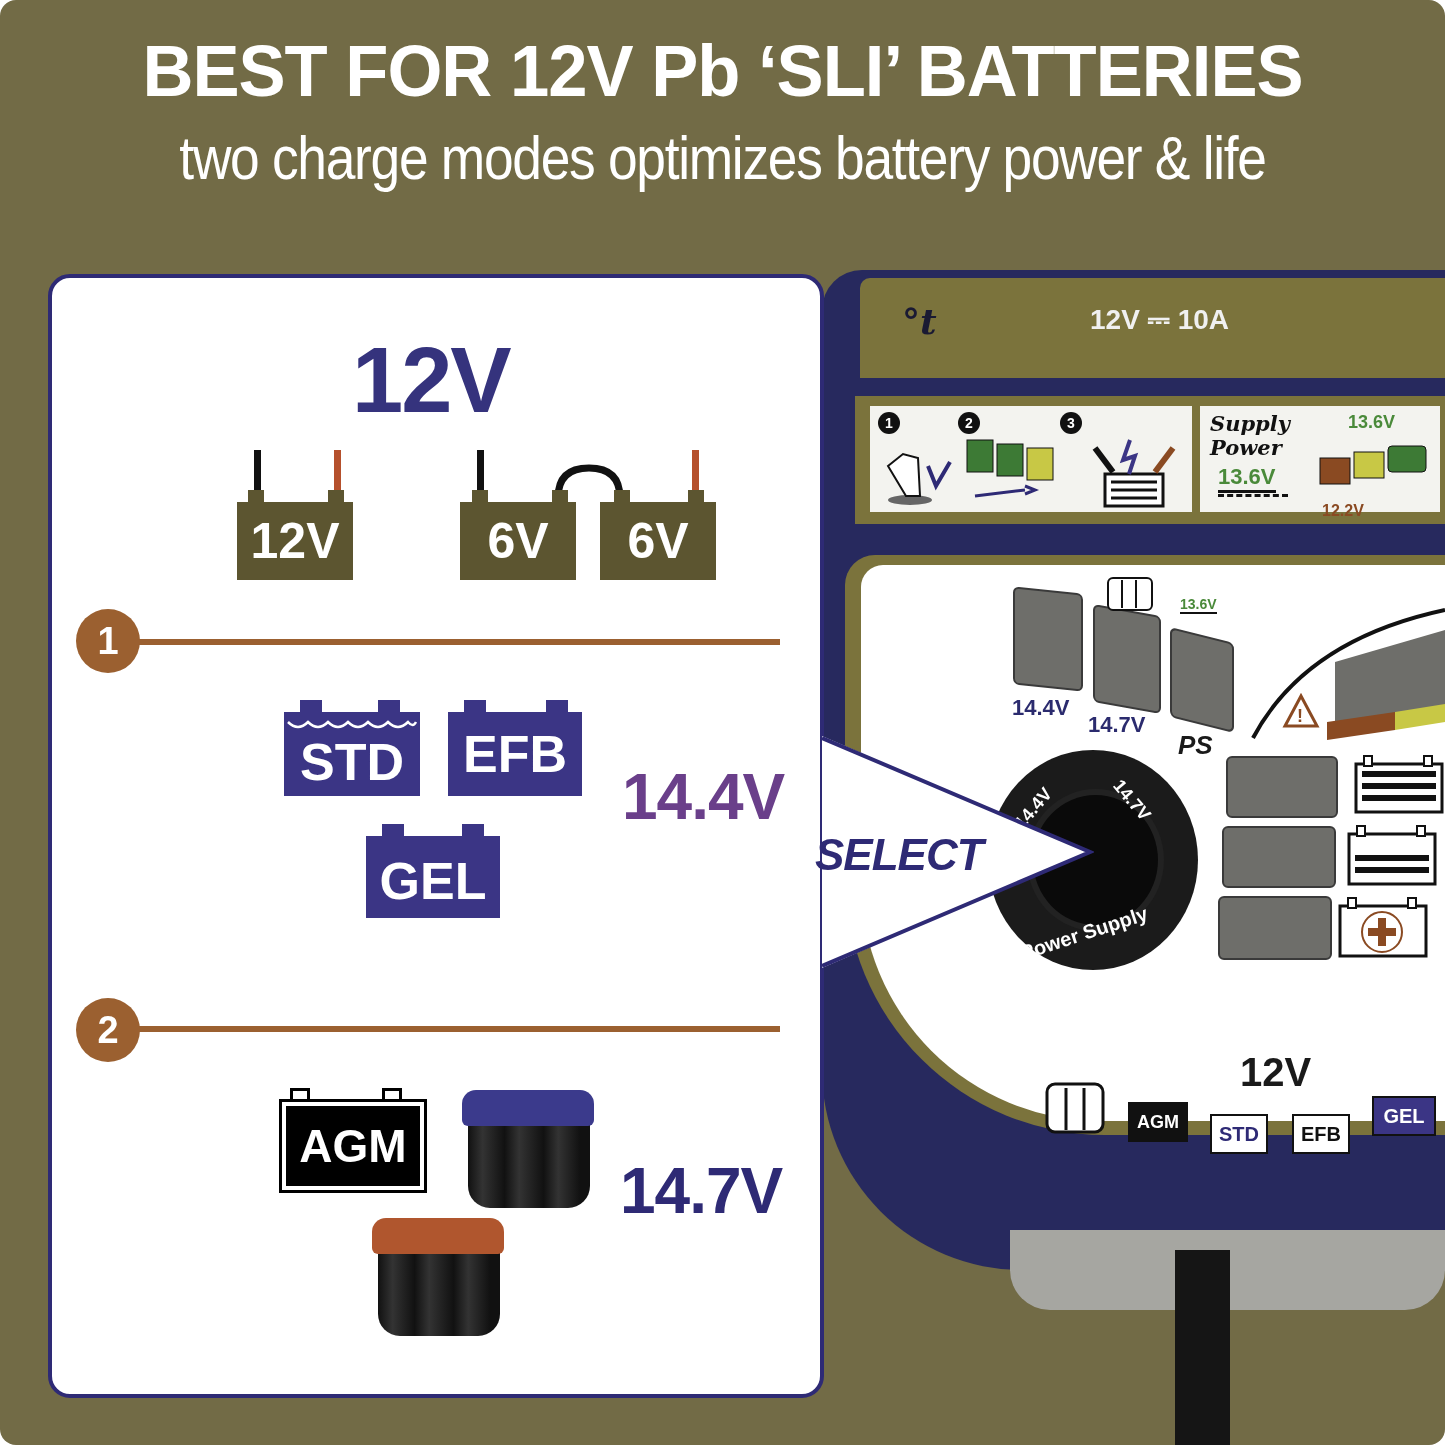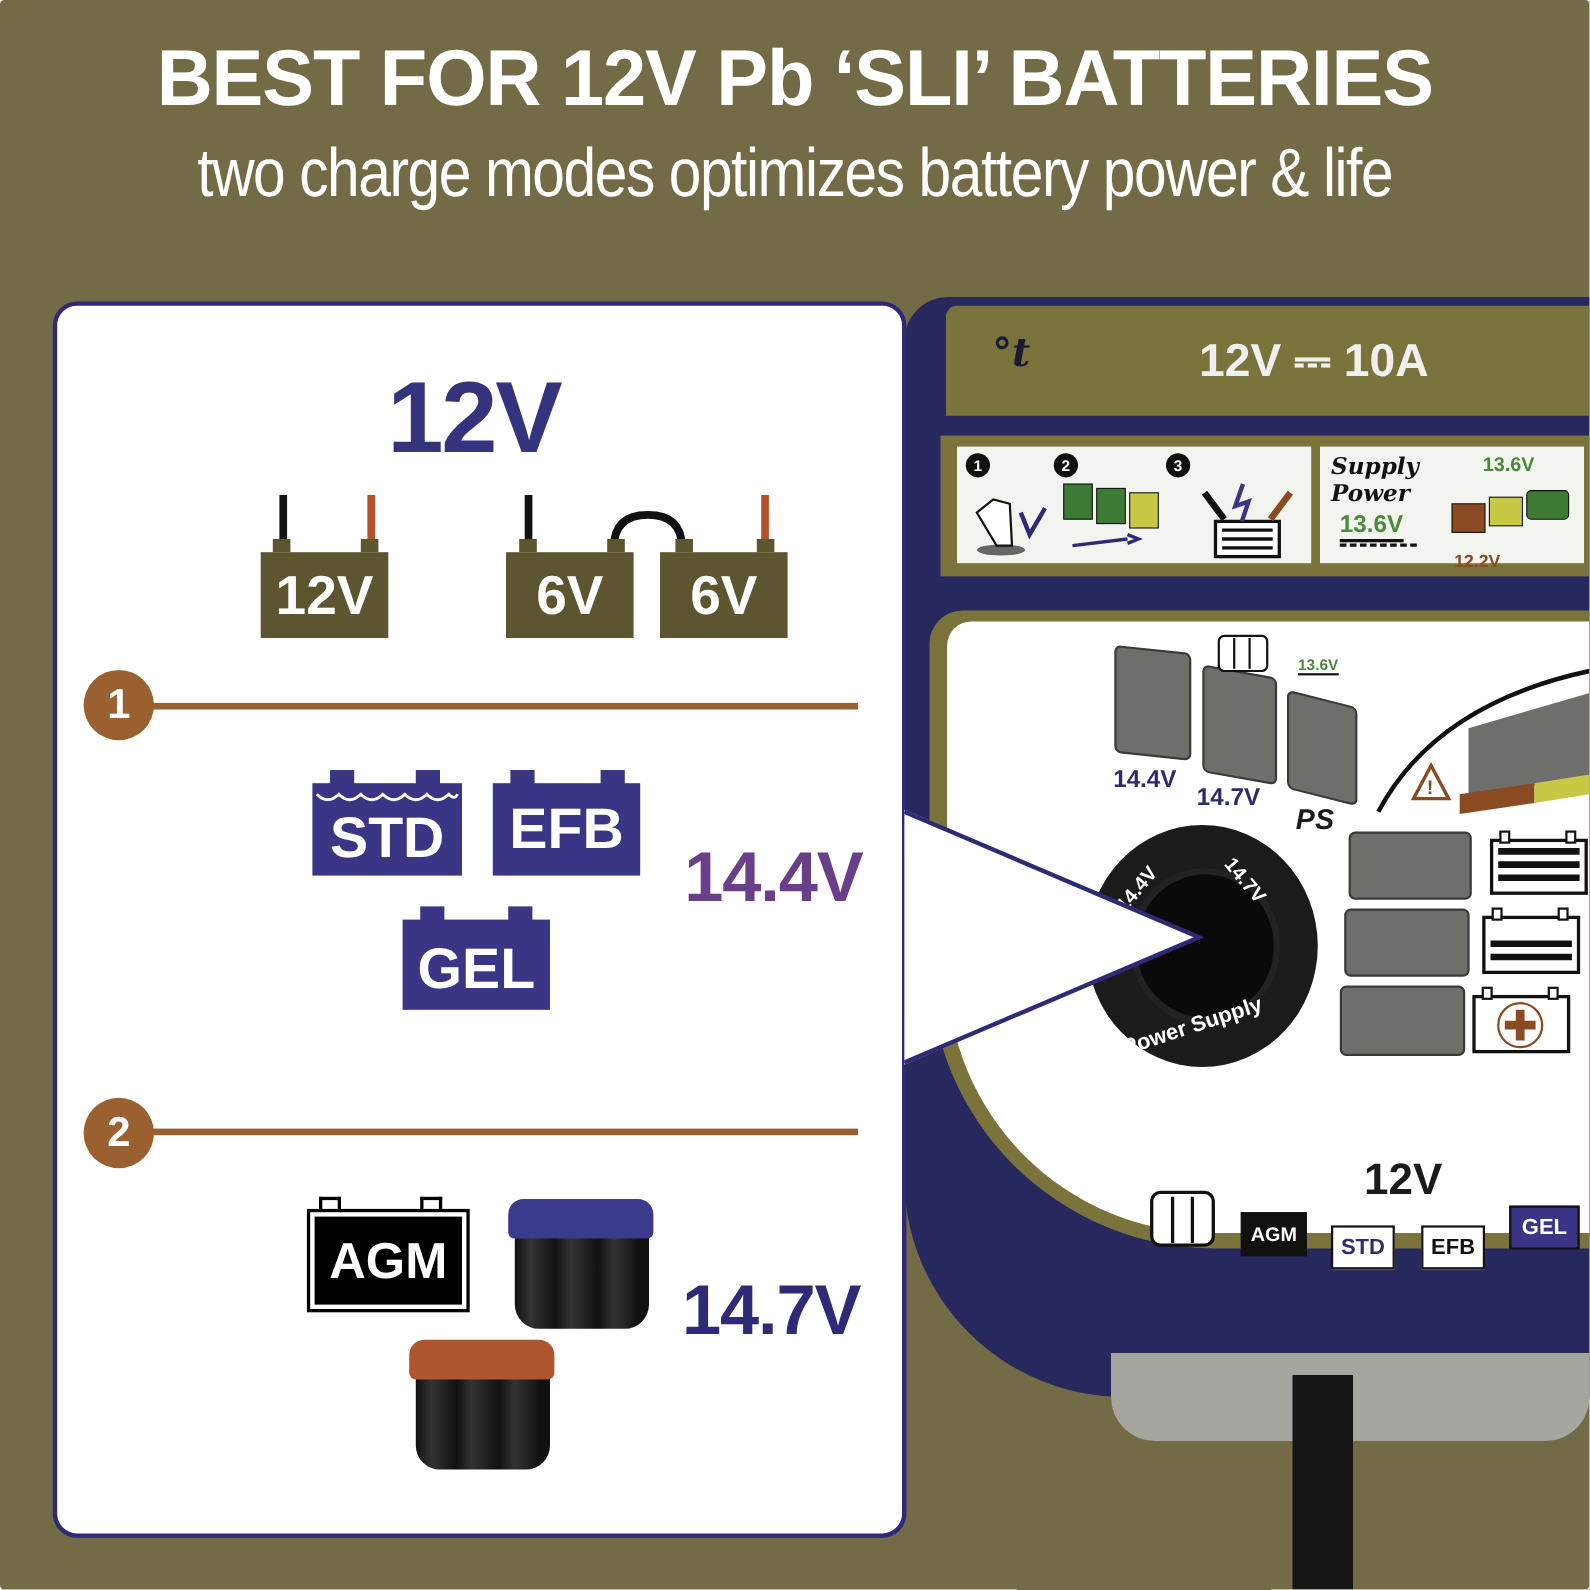--- a/index.html
+++ b/index.html
@@ -1,28 +1,28 @@
 <!DOCTYPE html>
 <html><head>
 <meta charset="utf-8">
 <style>
   * { box-sizing: border-box; margin: 0; padding: 0; }
   html, body { width: 1445px; height: 1445px; background: #ffffff; overflow: hidden; }
   body { font-family: "Liberation Sans", "DejaVu Sans", sans-serif; position: relative; }
 
-  .bg { position: absolute; left: 0; top: 0; width: 1445px; height: 1445px; background: #726b46; border-radius: 4px; overflow: hidden; }
+  .bg { position: absolute; left: 0; top: 0; width: 1445px; height: 1445px; background: #726b46; border-radius: 16px; overflow: hidden; }
 
   .headline { position: absolute; left: 0; top: 30px; width: 1445px; text-align: center; color: #ffffff; font-weight: 700; font-size: 72px; letter-spacing: -1px; transform: scaleX(0.98); }
   .subline { position: absolute; left: 0; top: 122px; width: 1445px; text-align: center; color: #ffffff; font-size: 62px; letter-spacing: -1.5px; transform: scaleX(0.86); transform-origin: center; }
 
   
   .device { position: absolute; left: 822px; top: 270px; width: 660px; height: 1000px; background: #27295e; border-radius: 40px 0 0 200px; }
   .dev-top { position: absolute; left: 860px; top: 278px; width: 600px; height: 100px; background: #7b733c; border-radius: 10px 0 0 0; }
   .dev-top .temp { position: absolute; left: 42px; top: 22px; font-family: "DejaVu Serif", serif; font-weight: 700; font-size: 36px; color: #1a1a33; font-style: italic; }
-  .dev-top .rating { position: absolute; left: 230px; top: 26px; font-weight: 700; color: #f0f0f0; font-size: 42px; }
+  .dev-top .rating { position: absolute; left: 230px; top: 26px; font-weight: 700; color: #f0f0f0; font-size: 28px; }
   .dev-strip { position: absolute; left: 855px; top: 396px; width: 600px; height: 128px; background: #7b733c; }
   .dev-card { position: absolute; top: 10px; height: 106px; background: #f3f3ef; }
   .dev-card.c1 { left: 15px; width: 322px; }
   .dev-card.c2 { left: 345px; width: 240px; }
   .num-dot { position: absolute; width: 22px; height: 22px; border-radius: 50%; background: #111; color: #fff; font-size: 14px; font-weight: 700; text-align: center; line-height: 22px; }
   .ps-title { position: absolute; left: 10px; top: 6px; font-family: "DejaVu Serif", serif; font-style: italic; font-weight: 700; font-size: 21px; line-height: 24px; color: #111; }
   .ps-volt { position: absolute; left: 18px; top: 58px; font-weight: 700; font-size: 22px; color: #4a8a3a; border-bottom: 3px solid #111; }
   .ps-dash { position: absolute; left: 18px; top: 88px; width: 70px; border-top: 3px dashed #111; }
   .ps-top { position: absolute; left: 148px; top: 6px; font-weight: 700; font-size: 18px; color: #4a8a3a; }
   .ps-bot { position: absolute; left: 122px; top: 96px; font-weight: 700; font-size: 16px; color: #8a4a22; }
@@ -246,14 +246,15 @@
       <div class="cyl-lid" style="background:#b0562e"></div>
     </div>
 
     <div class="volt-big" style="left:568px;top:876px;color:#2e2a75">14.7V</div>
   </div>
 
   <svg style="position:absolute;left:822px;top:736px" width="272" height="232" viewBox="0 0 272 232">
       <path d="M0 0 L268 116 L0 232 Z" fill="#ffffff"></path>
       <path d="M0 2 L268 116 L0 230" stroke="#2e2a75" stroke-width="4" fill="none"></path>
     </svg>
+  <span class="select-label">SELECT</span>
 
 </div>
 
 </body></html>

